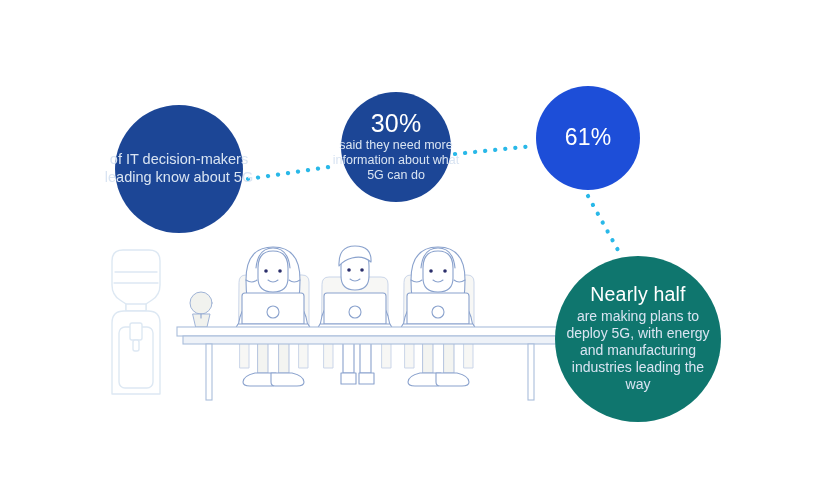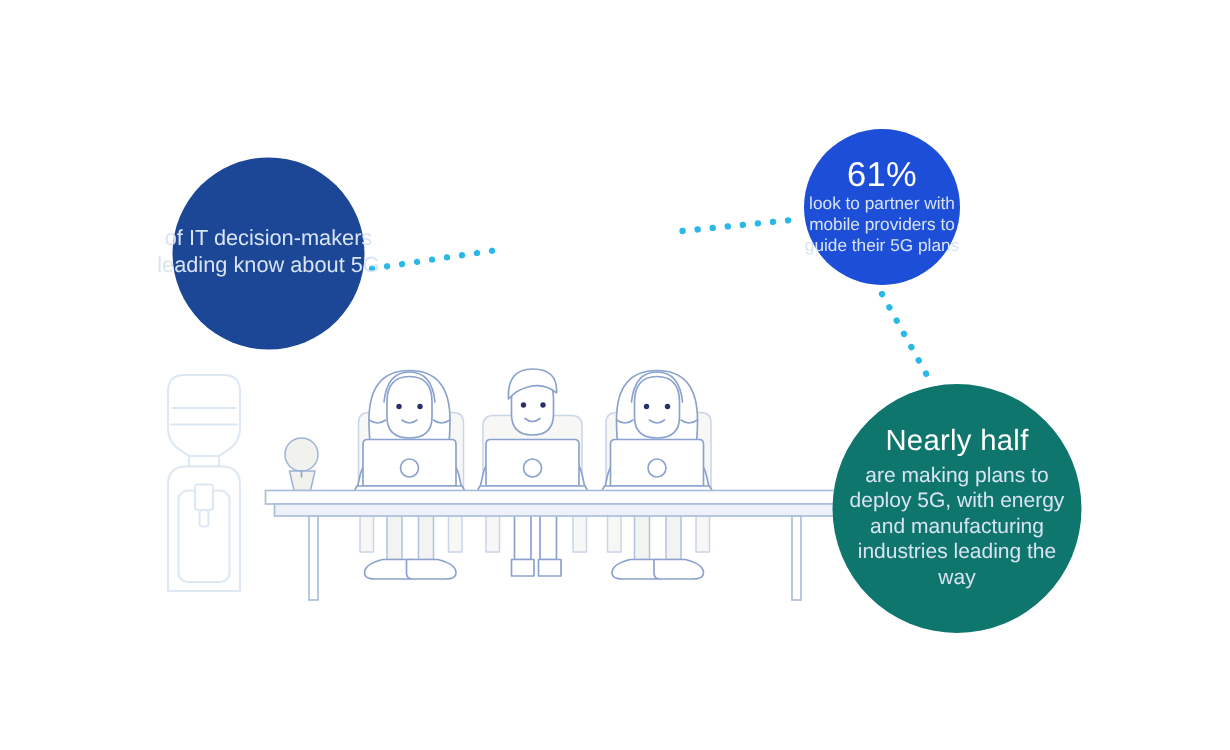--- a/index.html
+++ b/index.html
@@ -185,24 +185,27 @@
       <path d="M248 179 L336 166" fill="none" stroke="#29b8e8" stroke-width="4.2" stroke-linecap="round" stroke-dasharray="0.1 10"></path>
       <path d="M455 154 L534 146" fill="none" stroke="#29b8e8" stroke-width="4.2" stroke-linecap="round" stroke-dasharray="0.1 10"></path>
       <path d="M588 196 L619 252" fill="none" stroke="#29b8e8" stroke-width="4.2" stroke-linecap="round" stroke-dasharray="0.1 10"></path>
     </g>
   </svg>
 
   <div class="bubble" id="bubble-65">
     <span class="body">of IT decision-makers leading know about 5G</span>
   </div>
 
+  <div class="bubble" id="bubble-30">
+    <span class="headline">30%</span>
+    <span class="body">said they need more information about what 5G can do</span>
+  </div>
 
   <div class="bubble" id="bubble-61">
     <span class="headline">61%</span>
-    <span class="body">look to partner with mobile providers to guide their 5G plans</span>
   </div>
 
   <div class="bubble" id="bubble-half">
     <span class="headline">Nearly half</span>
     <span class="body">are making plans to deploy 5G, with energy and manufacturing industries leading the way</span>
   </div>
 
 </div>
 
 </body></html>

